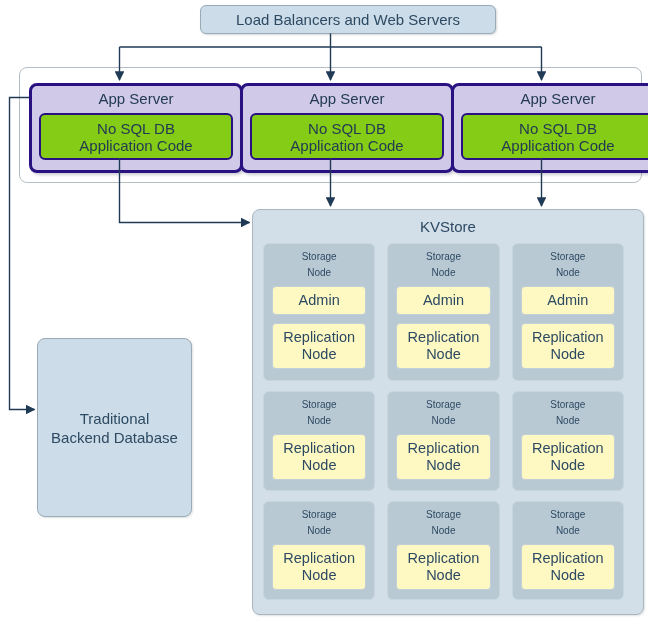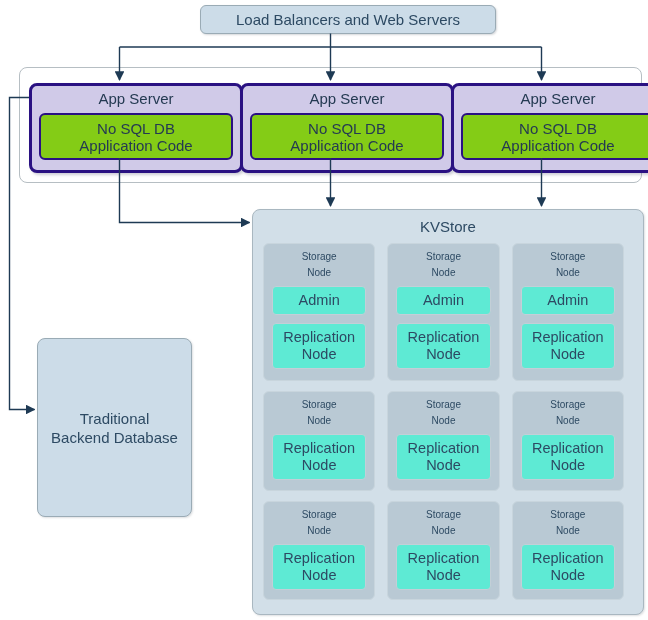--- a/index.html
+++ b/index.html
@@ -73,21 +73,21 @@
     background:var(--node_fill,#b9c9d4);
     border:1px solid var(--node_border,#c8d5dd);
     border-radius:6px;box-sizing:border-box;
     padding:5px 8px 0 8px;text-align:center;
     display:flex;flex-direction:column;
   }
   .sn-title{
     font-size:10px;line-height:16px;margin-bottom:5px;white-space:pre-line;
   }
   .sn-white{
-    background:#5eead4;border:1px solid var(--white_box_border,#c3cfd7);
+    background:#fef9c3;border:1px solid var(--white_box_border,#c3cfd7);
     border-radius:4px;box-sizing:border-box;margin:0 0 8px 0;
     display:flex;align-items:center;justify-content:center;
     font-size:14.5px;line-height:17px;white-space:pre-line;
     padding:5px 1px;
   }
   
   .connectors{
     position:absolute;left:0;top:0;width:648px;height:620px;
     pointer-events:none;z-index:10;
   }

